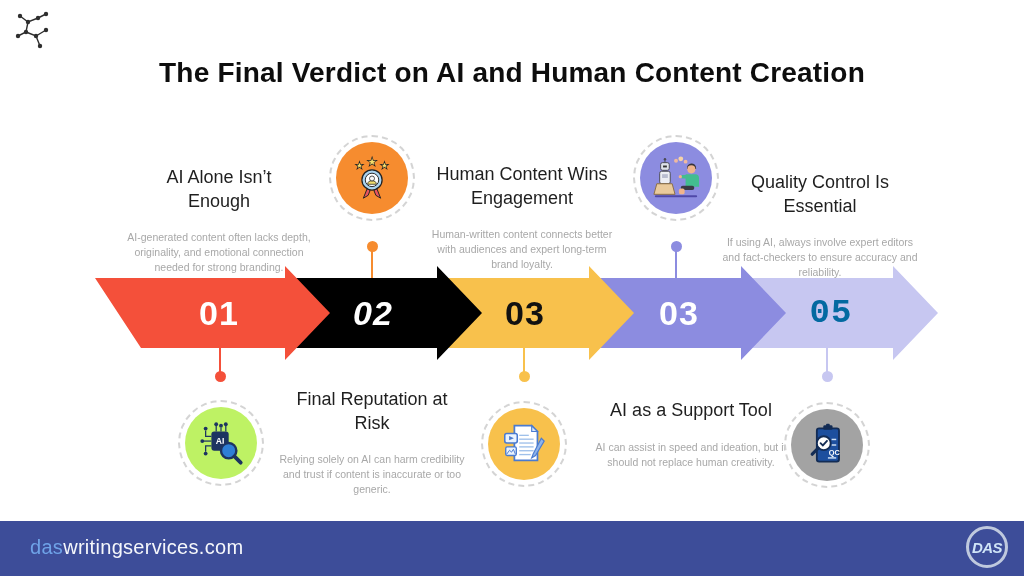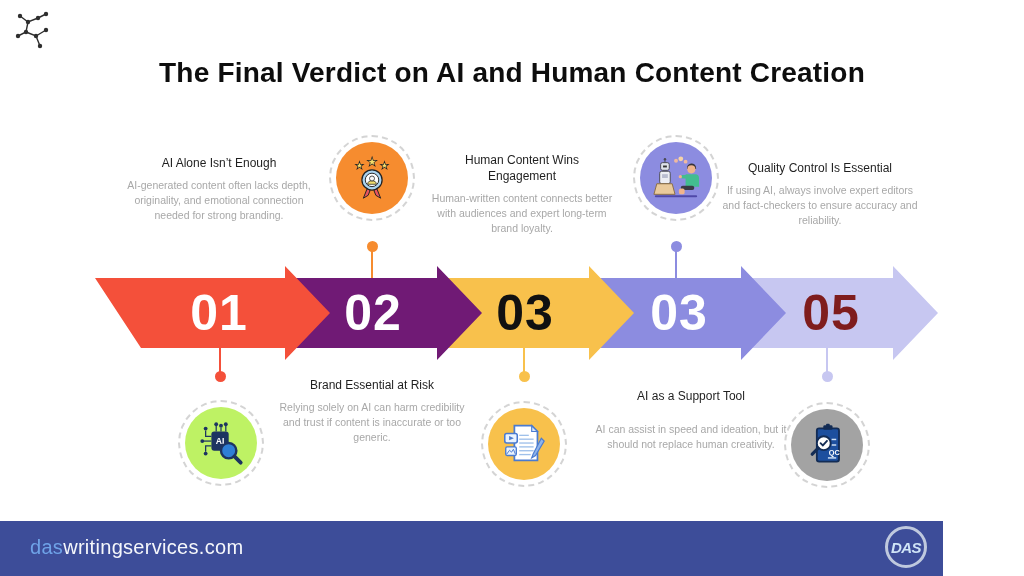--- a/index.html
+++ b/index.html
@@ -6,21 +6,21 @@
   .canvas{position:relative;width:1024px;height:576px;background:#ffffff;overflow:hidden;
           font-family:"Liberation Sans", sans-serif;}
 
   .corner-deco{position:absolute;left:12px;top:6px;}
 
   .title{position:absolute;left:0;top:57px;width:100%;text-align:center;
          font-size:28px;font-weight:700;color:#0d0d0d;letter-spacing:0.2px;}
 
   
   .step-text{position:absolute;text-align:center;}
-  .step-heading{font-size:12px;font-weight:500;color:#1f1f1f;line-height:1.32;margin:6px auto;}
+  .step-heading{font-size:18px;font-weight:500;color:#1f1f1f;line-height:1.32;margin:16px auto;}
   .step-desc{font-size:10.5px;color:#a8a8a8;line-height:1.45;max-width:198px;margin:6px auto 0;}
   .pos-b1{left:113px;top:150px;width:212px}
   .pos-b2{left:266px;top:372px;width:212px}
   .pos-b3{left:416px;top:147px;width:212px}
   .pos-b4{left:585px;top:383px;width:212px}
   .pos-b5{left:712px;top:155px;width:216px}
   .hw150{max-width:150px}.hw168{max-width:168px}.hw178{max-width:178px}.hw158{max-width:158px}
   .gap-lg{margin-top:17px}
 
   
@@ -53,29 +53,29 @@
           clip-path:polygon(0px 12px,190px 12px,190px 0px,235px 47px,190px 94px,190px 82px,46px 82px);}
   .pos-a2{left:285px;width:197px;z-index:14;
           clip-path:polygon(0px 12px,152px 12px,152px 0px,197px 47px,152px 94px,152px 82px,0px 82px);}
   .pos-a3{left:437px;width:197px;z-index:13;
           clip-path:polygon(0px 12px,152px 12px,152px 0px,197px 47px,152px 94px,152px 82px,0px 82px);}
   .pos-a4{left:589px;width:197px;z-index:12;
           clip-path:polygon(0px 12px,152px 12px,152px 0px,197px 47px,152px 94px,152px 82px,0px 82px);}
   .pos-a5{left:741px;width:197px;z-index:11;
           clip-path:polygon(0px 12px,152px 12px,152px 0px,197px 47px,152px 94px,152px 82px,0px 82px);}
   .num{position:absolute;top:47px;transform:translate(-50%,-50%);
-       font-size:50px;font-weight:700;letter-spacing:1px;}
+       font-size:34px;font-weight:700;letter-spacing:1px;}
   .pos-a1 .num{left:124px}
   .pos-a2 .num{left:88px}
   .pos-a3 .num{left:88px}
   .pos-a4 .num{left:90px}
   .pos-a5 .num{left:90px}
 
   
-  .footer{position:absolute;left:0;top:521px;width:943px;height:55px;}
+  .footer{position:absolute;left:0;top:521px;width:1024px;height:55px;}
   .footer-domain{position:absolute;left:30px;top:15px;font-size:20px;font-weight:500;
                  letter-spacing:0.3px;color:#f5f7fb;}
   .logo-badge{position:absolute;right:16px;top:5px;width:42px;height:42px;border:3px solid #bfc9de;
               border-radius:50%;display:flex;align-items:center;justify-content:center;box-sizing:border-box;}
   .logo-text{font-style:italic;font-weight:700;font-size:15px;color:#cfe4f7;letter-spacing:-0.5px;}
 </style>
 </head>
 <body>
 
 <div class="canvas">
@@ -132,41 +132,41 @@
         </svg>
       </div>
     </div>
     <div class="arrow pos-a1" style="background-color: rgb(244, 80, 58);">
       <span class="num" style="color: rgb(255, 255, 255);">01</span>
     </div>
   </section>
 
   <section>
     <div class="step-text pos-b2">
-      <div class="step-heading hw168">Brand Essential at Risk</div>
+      <div class="step-heading hw168">Final Reputation at Risk</div>
       <div class="step-desc">Relying solely on AI can harm credibility and trust if content is inaccurate or too generic.</div>
     </div>
     <div class="conn pos-conn2" style="background-color: rgb(246, 140, 47);"></div>
     <div class="dot pos-dot2" style="background-color: rgb(246, 140, 47);"></div>
     <div class="circle-ring pos-c2">
       <div class="circle-fill" style="background-color: rgb(246, 140, 47);">
         <svg width="50" height="50" viewBox="0 0 52 52">
           <text x="13" y="17" font-size="11" text-anchor="middle" fill="#F7DE6A" stroke="#222222" stroke-width="0.7" font-family="DejaVu Sans, sans-serif">★</text>
           <text x="26" y="14" font-size="13" text-anchor="middle" fill="#F7DE6A" stroke="#222222" stroke-width="0.7" font-family="DejaVu Sans, sans-serif">★</text>
           <text x="39" y="17" font-size="11" text-anchor="middle" fill="#F7DE6A" stroke="#222222" stroke-width="0.7" font-family="DejaVu Sans, sans-serif">★</text>
           <polygon points="21,37 17,47 22,44 24,39" fill="#E85560" stroke="#222222" stroke-width="1"></polygon>
           <polygon points="31,37 35,47 30,44 28,39" fill="#E85560" stroke="#222222" stroke-width="1"></polygon>
           <circle cx="26" cy="28" r="10.5" fill="#A9D3F0" stroke="#222222" stroke-width="1.3"></circle>
           <circle cx="26" cy="28" r="7" fill="#ffffff" stroke="#222222" stroke-width="1"></circle>
           <path d="M21.5 32.5 a4.5 3.6 0 0 1 9 0 z" fill="#F2DE6E" stroke="#222222" stroke-width="0.8"></path>
           <circle cx="26" cy="26.5" r="2.6" fill="#f7f7f7" stroke="#222222" stroke-width="0.8"></circle>
         </svg>
       </div>
     </div>
-    <div class="arrow pos-a2" style="background-color: #701a75;">
+    <div class="arrow pos-a2" style="background-color: #000000; font-style: italic;">
       <span class="num" style="color: rgb(255, 255, 255);">02</span>
     </div>
   </section>
 
   <section>
     <div class="step-text pos-b3">
       <div class="step-heading hw178">Human Content Wins Engagement</div>
       <div class="step-desc">Human-written content connects better with audiences and expert long-term brand loyalty.</div>
     </div>
     <div class="conn pos-conn3" style="background-color: rgb(248, 193, 76);"></div>
@@ -252,21 +252,21 @@
             <line x1="27" y1="40" x2="36" y2="40"></line>
           </g>
           <circle cx="22.5" cy="24" r="7.5" fill="#ffffff" stroke="#132c55" stroke-width="2"></circle>
           <path d="M19 24 l2.5 2.5 l4.5 -5" fill="none" stroke="#132c55" stroke-width="2" stroke-linecap="round"></path>
           <line x1="16.5" y1="29.5" x2="10" y2="36" stroke="#132c55" stroke-width="3.5" stroke-linecap="round"></line>
           <text x="28" y="37" font-size="8" font-weight="bold" fill="#ffffff" font-family="Liberation Sans, sans-serif">QC</text>
         </svg>
       </div>
     </div>
     <div class="arrow pos-a5" style="background-color: rgb(199, 199, 241);">
-      <span class="num" style="color: #7f1d1d;">05</span>
+      <span class="num" style="color: #0369a1; font-family: Liberation Mono, monospace;">05</span>
     </div>
   </section>
 
   <div class="footer" style="background-color: rgb(61, 77, 153);">
     <div class="footer-domain">
       <span style="color: rgb(111, 163, 232);">das</span><span>writingservices.com</span>
     </div>
     <div class="logo-badge">
       <span class="logo-text">DAS</span>
     </div>

